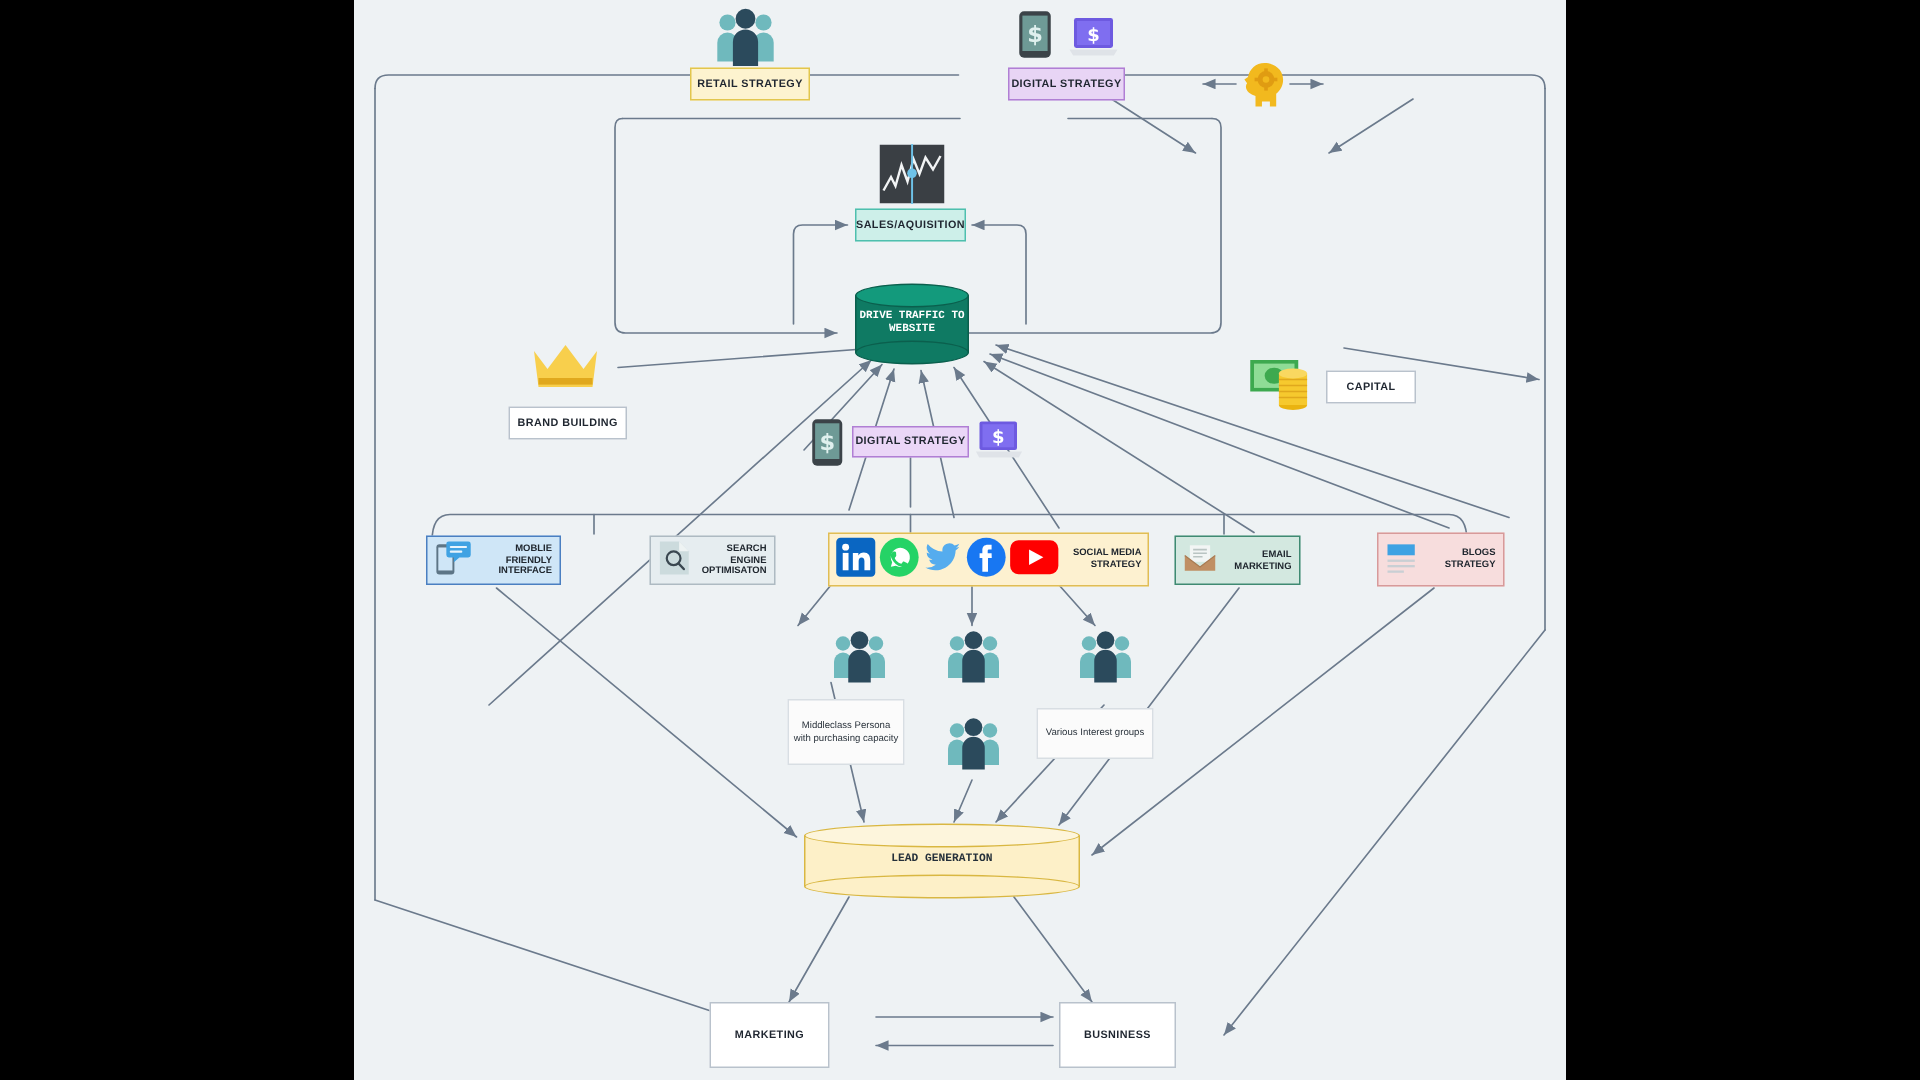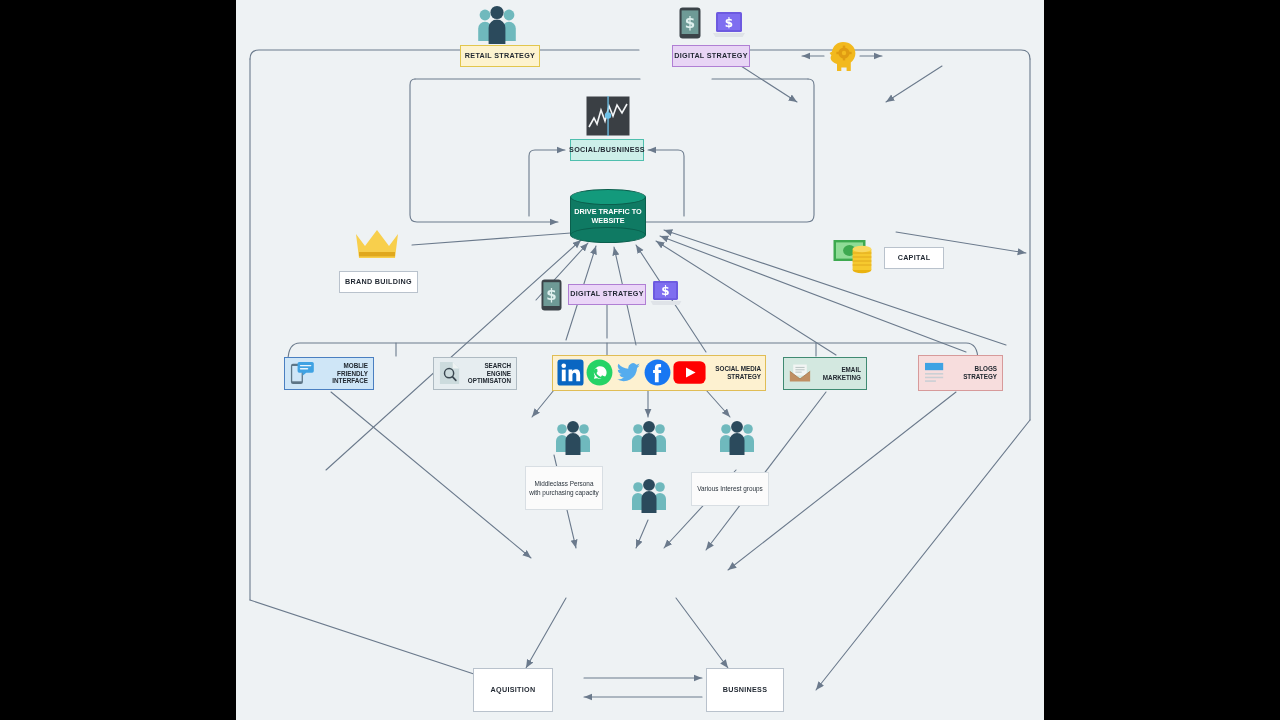--- a/index.html
+++ b/index.html
@@ -53,21 +53,21 @@
     line-height: 1.2;
   }
   .chan .txt { flex: 1; text-align: right; }
   .chan-mobile { background:#cfe6f7; border-color:#4a7fc1; }
   .chan-seo    { background:#e6edf0; border-color:#aebac2; }
   .chan-social { background:#fdf1d0; border-color:#e0bd55; }
   .chan-email  { background:#d3e8e0; border-color:#3f8a72; }
   .chan-blogs  { background:#f7dddd; border-color:#d79a9a; }
 
   
-  .cyl { position: absolute; }
+  .cyl { position: absolute; font-family: Liberation Mono, monospace; }
   .cyl .body {
     position:absolute; left:0; right:0; top:8px; bottom:8px;
     border-left:1px solid; border-right:1px solid;
   }
   .cyl .top, .cyl .bot {
     position:absolute; left:0; right:0; height:16px;
     border:1px solid; border-radius:50%;
   }
   .cyl .top { top:0; }
   .cyl .bot { bottom:0; }
@@ -222,21 +222,21 @@
     <div class="node chip chip-digital" style="left:436px; top:45px; width:78px; height:22px;">DIGITAL STRATEGY</div>
 
     <div class="icon" style="left:350px; top:96px; width:44px; height:40px;">
       <svg viewBox="0 0 44 40" width="44" height="40">
         <rect x="0.5" y="0.5" width="43" height="39" fill="#3a3f44"></rect>
         <path d="M3 31 L8 22 L11 28 L15 14 L19 25 L23 10 L27 20 L31 9 L36 17 L41 8" fill="none" stroke="#f2f4f5" stroke-width="1.6"></path>
         <rect x="21.4" y="0" width="1.3" height="40" fill="#6ec2e8"></rect>
         <circle cx="22" cy="19.5" r="3.2" fill="#6ec2e8"></circle>
       </svg>
     </div>
-    <div class="node chip chip-sales" style="left:334px; top:139px; width:74px; height:22px;">SOCIAL/BUSNINESS</div>
+    <div class="node chip chip-sales" style="left:334px; top:139px; width:74px; height:22px;">SALES/AQUISITION</div>
 
     <div class="cyl cyl-green" style="left:334px; top:189px; width:76px; height:54px;">
       <div class="body"></div>
       <div class="bot"></div>
       <div class="top"></div>
       <div class="cyltext">DRIVE TRAFFIC TO WEBSITE</div>
     </div>
 
     <div class="icon" style="left:118px; top:228px; width:46px; height:34px;">
       <svg viewBox="0 0 46 34" width="46" height="34">
@@ -413,18 +413,24 @@
         <circle cx="30" cy="9" r="4.8" fill="#6fb9bd"></circle>
         <path d="M24 32V21a6 6 0 0 1 12 0v11z" fill="#6fb9bd"></path>
         <circle cx="19" cy="6.8" r="5.9" fill="#2b4a5c"></circle>
         <path d="M11.5 35V20.6a7.5 7.5 0 0 1 15 0V35z" fill="#2b4a5c"></path>
       </svg>
     </div>
 
     <div class="people-note" style="left:289px; top:466px; width:78px; height:44px;">Middleclass Persona with purchasing capacity</div>
     <div class="people-note" style="left:455px; top:472px; width:78px; height:34px;">Various Interest groups</div>
 
-
-    <div class="node boxlabel" style="left:237px; top:668px; width:80px; height:44px;">AQUISITION</div>
+    <div class="cyl cyl-yellow" style="left:300px; top:549px; width:184px; height:50px;">
+      <div class="body"></div>
+      <div class="bot"></div>
+      <div class="top"></div>
+      <div class="cyltext">LEAD GENERATION</div>
+    </div>
+
+    <div class="node boxlabel" style="left:237px; top:668px; width:80px; height:44px;">MARKETING</div>
     <div class="node boxlabel" style="left:470px; top:668px; width:78px; height:44px;">BUSNINESS</div>
 
   </div>
 </div>
 
 </body></html>

